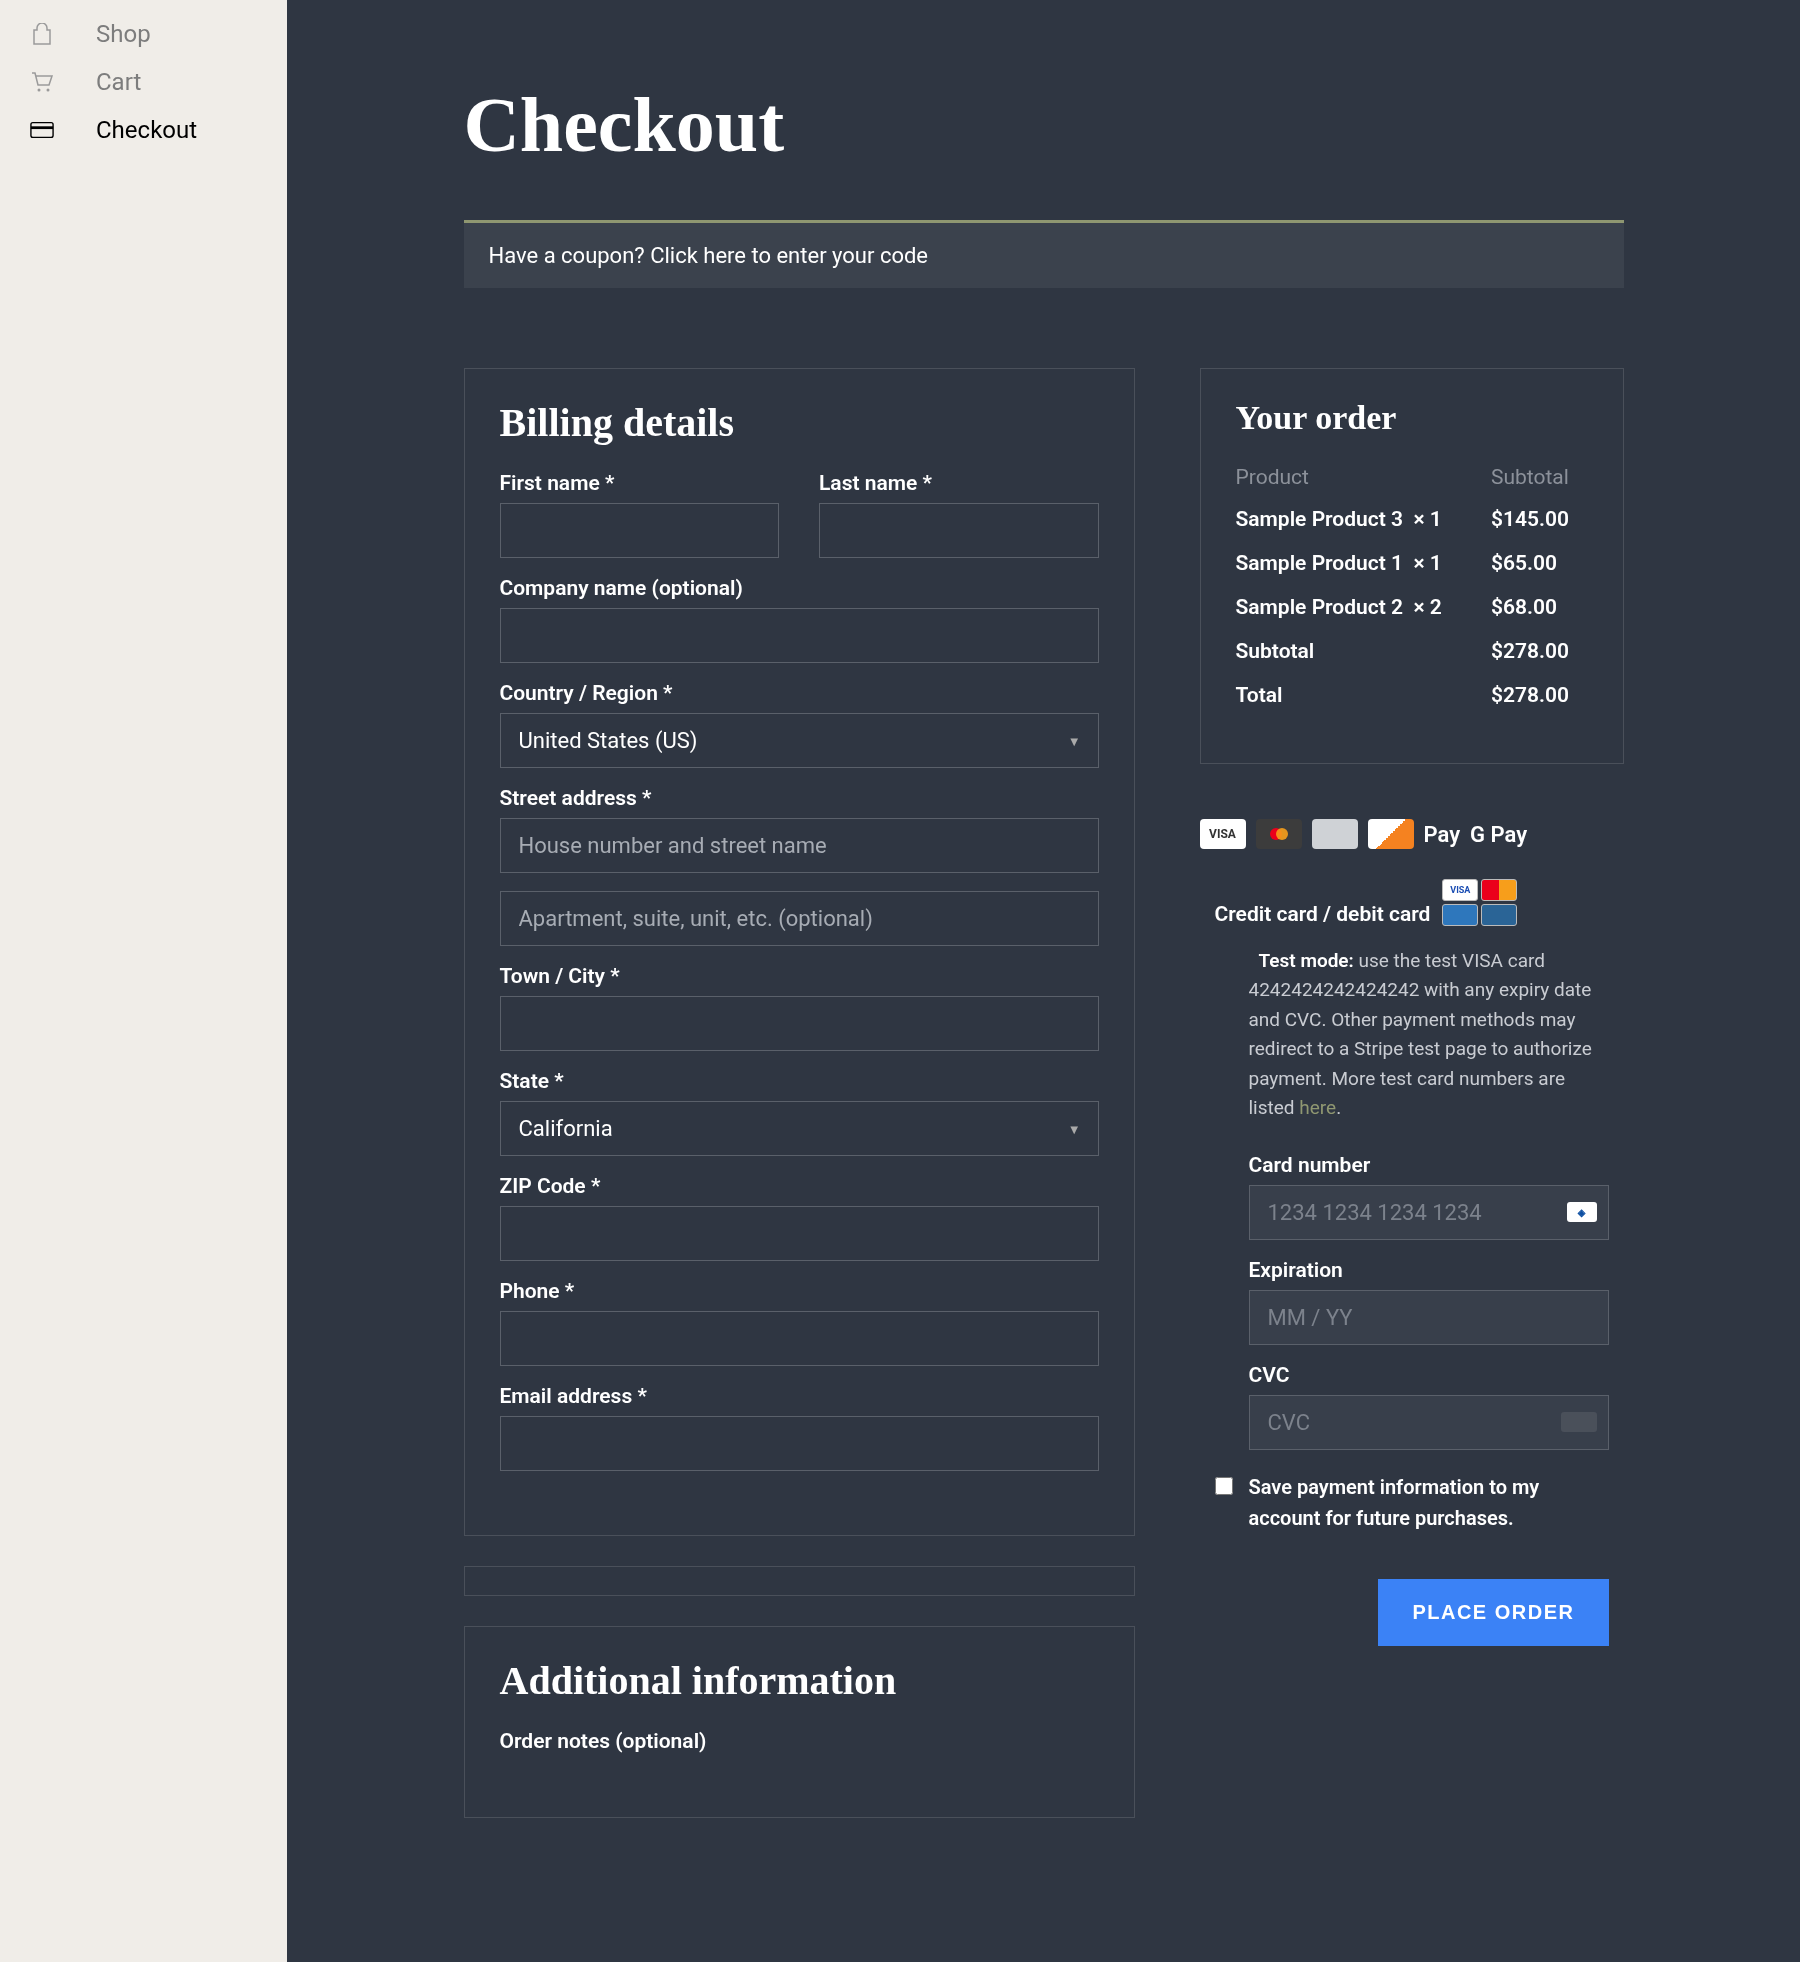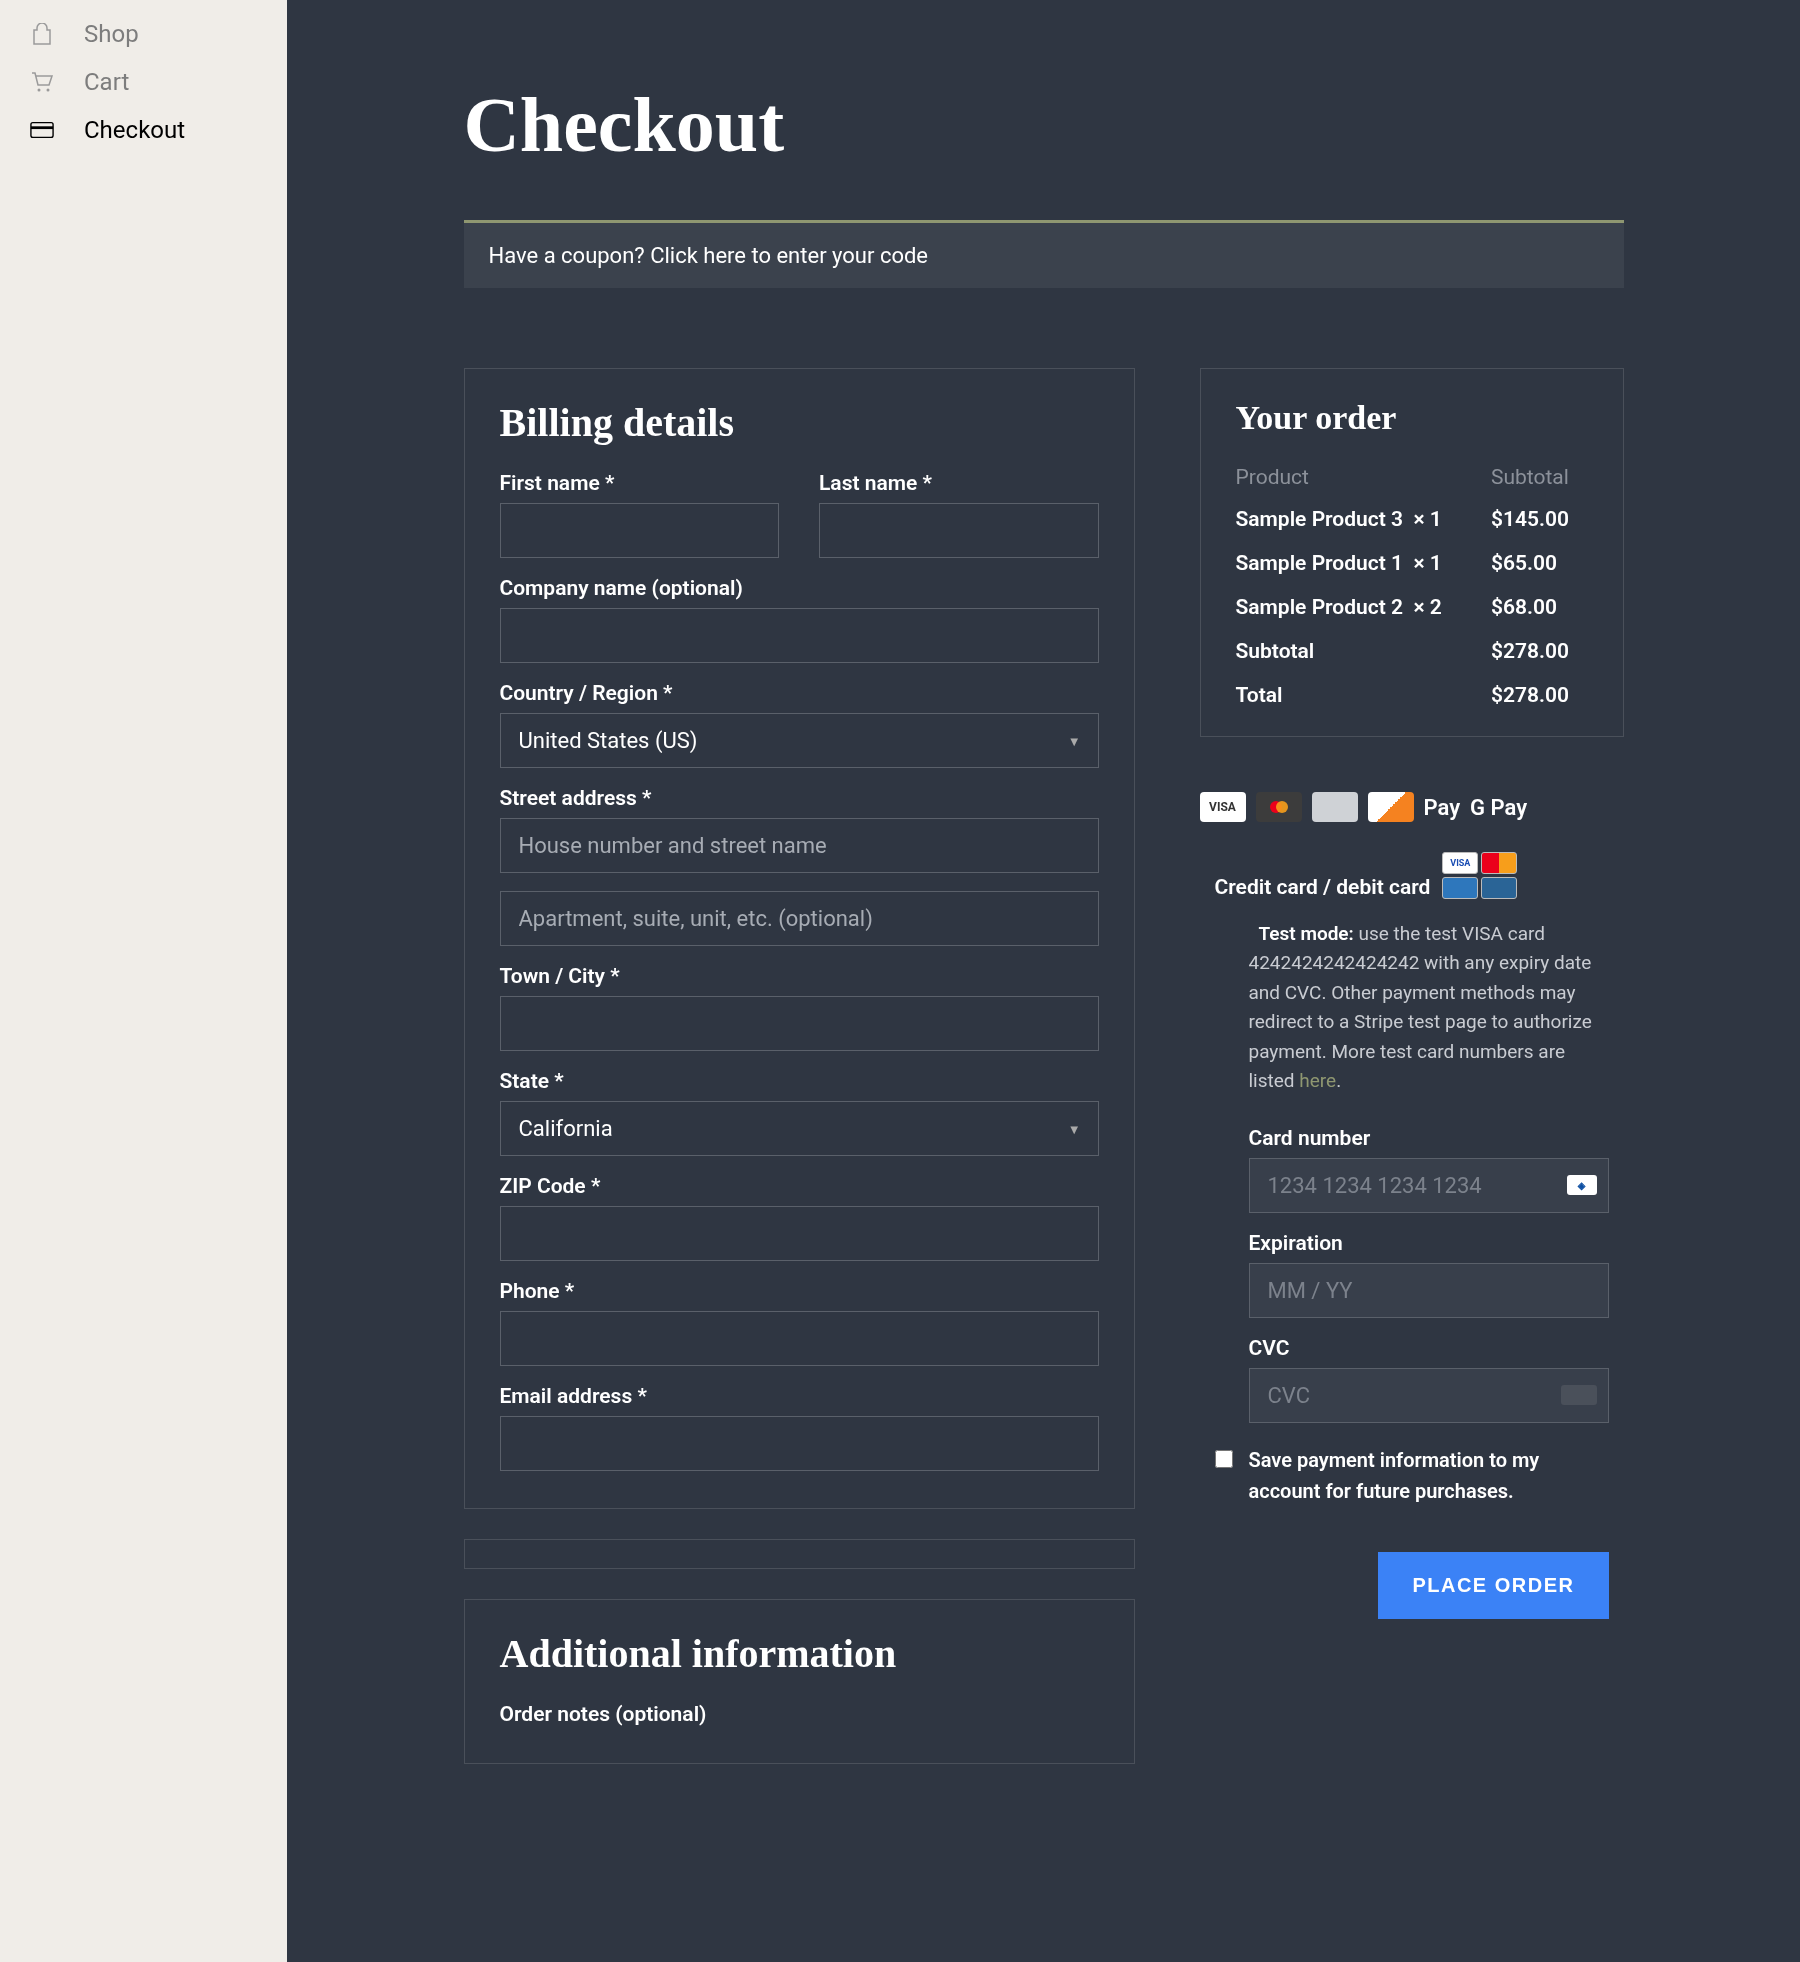--- a/index.html
+++ b/index.html
@@ -1,29 +1,29 @@
 <!DOCTYPE html>
 <html><head>
 <meta charset="utf-8">
 <style>
   * { box-sizing: border-box; margin: 0; padding: 0; }
   body { font-family: -apple-system, BlinkMacSystemFont, "Segoe UI", Roboto, sans-serif; display: flex; min-height: 100vh; background: #f0ede8; }
   .sidebar { width: 287px; background: #f0ede8; padding: 10px 0; flex-shrink: 0; }
-  .sidebar-item { display: flex; align-items: center; padding: 10px 30px; color: #7d7d7d; font-size: 24px; cursor: pointer; gap: 30px; }
+  .sidebar-item { display: flex; align-items: center; padding: 10px 30px; color: #7d7d7d; font-size: 24px; cursor: pointer; gap: 42px; }
   .sidebar-item.active { color: #000; }
   .sidebar-item .icon { width: 24px; height: 24px; display: flex; align-items: center; justify-content: center; }
   .main { flex: 1; background: #2f3642; padding: 80px 60px 100px 60px; color: #fff; }
   .content-wrap { max-width: 1160px; margin: 0 auto; }
   .page-title { font-family: Georgia, "Times New Roman", serif; font-size: 78px; font-weight: 700; margin-bottom: 50px; color: #fff; }
   .coupon-bar { background: #3b424d; border-top: 3px solid #8f9771; padding: 20px 25px; font-size: 22px; margin-bottom: 80px; }
   .coupon-bar a { color: #fff; cursor: pointer; }
   .columns { display: flex; gap: 65px; align-items: flex-start; }
   .col-left { flex: 1; }
   .col-right { width: 424px; flex-shrink: 0; }
-  .panel { border: 1px solid #4a505a; padding: 30px 35px 19px; margin-bottom: 30px; }
+  .panel { border: 1px solid #4a505a; padding: 30px 35px 46px; margin-bottom: 30px; }
   .panel-title { font-family: Georgia, "Times New Roman", serif; font-size: 40px; font-weight: 700; margin-bottom: 25px; }
   .form-row { display: flex; gap: 40px; }
   .form-field { margin-bottom: 18px; flex: 1; }
   .form-label { display: block; font-size: 21px; font-weight: 600; margin-bottom: 8px; }
   .req { color: #fff; }
   .form-input, .form-select, .form-textarea { width: 100%; background: #2f3642; border: 1px solid #5a606a; color: #fff; font-size: 22px; padding: 14px 18px; font-family: inherit; }
   .form-select { appearance: none; position: relative; }
   .select-wrap { position: relative; }
   .select-wrap::after { content: "▼"; position: absolute; right: 18px; top: 50%; transform: translateY(-50%); font-size: 13px; color: #aaa; pointer-events: none; }
   .form-textarea { min-height: 130px; resize: both; }

